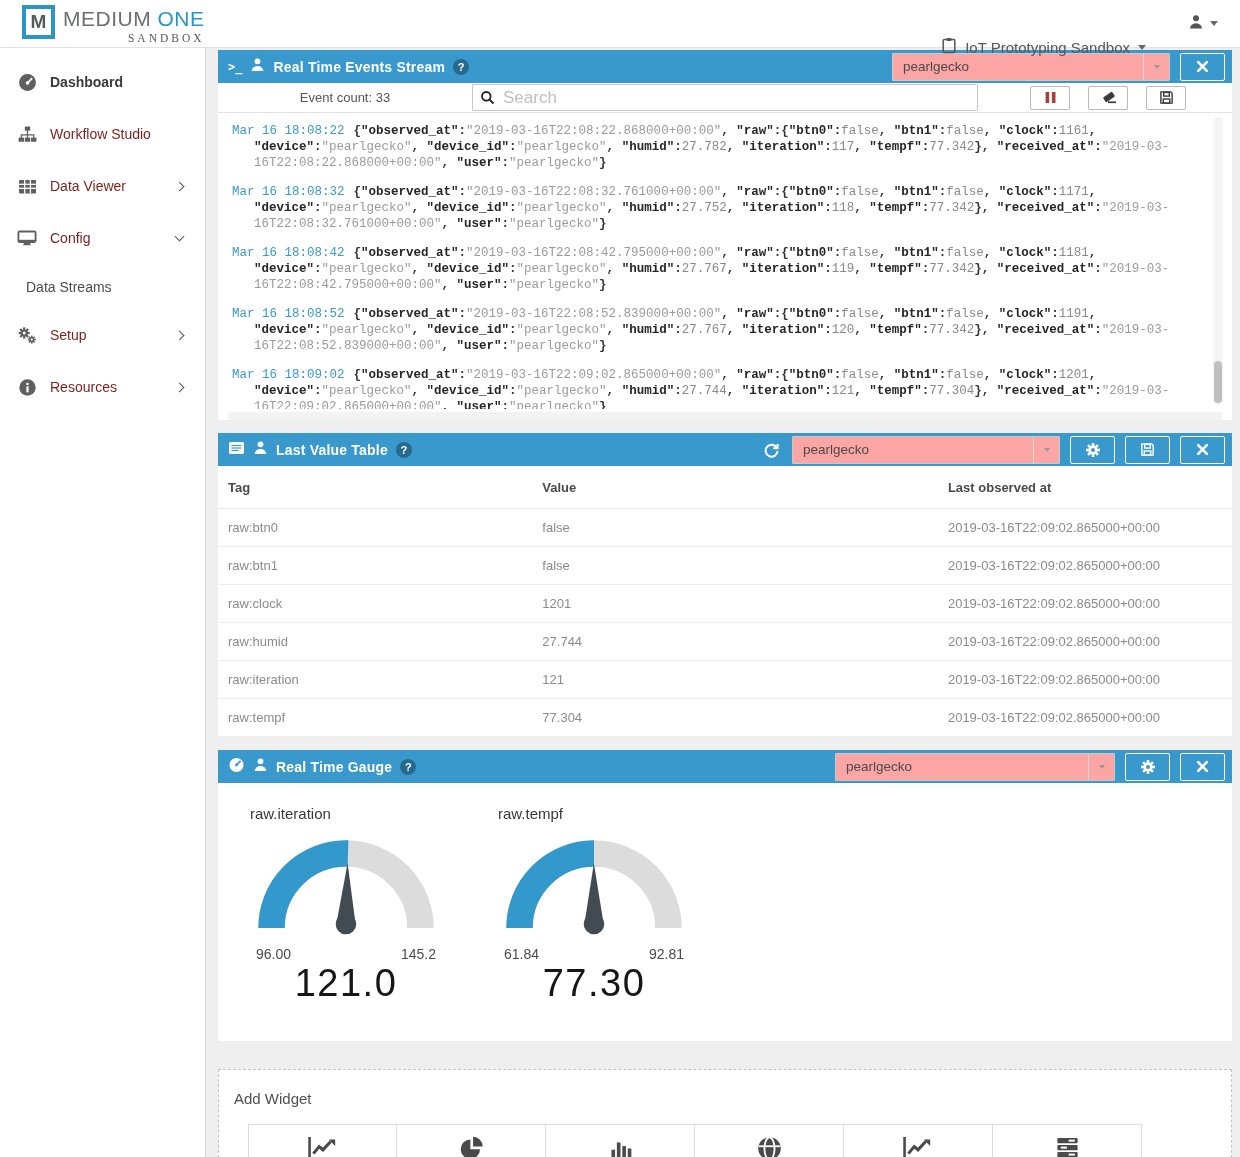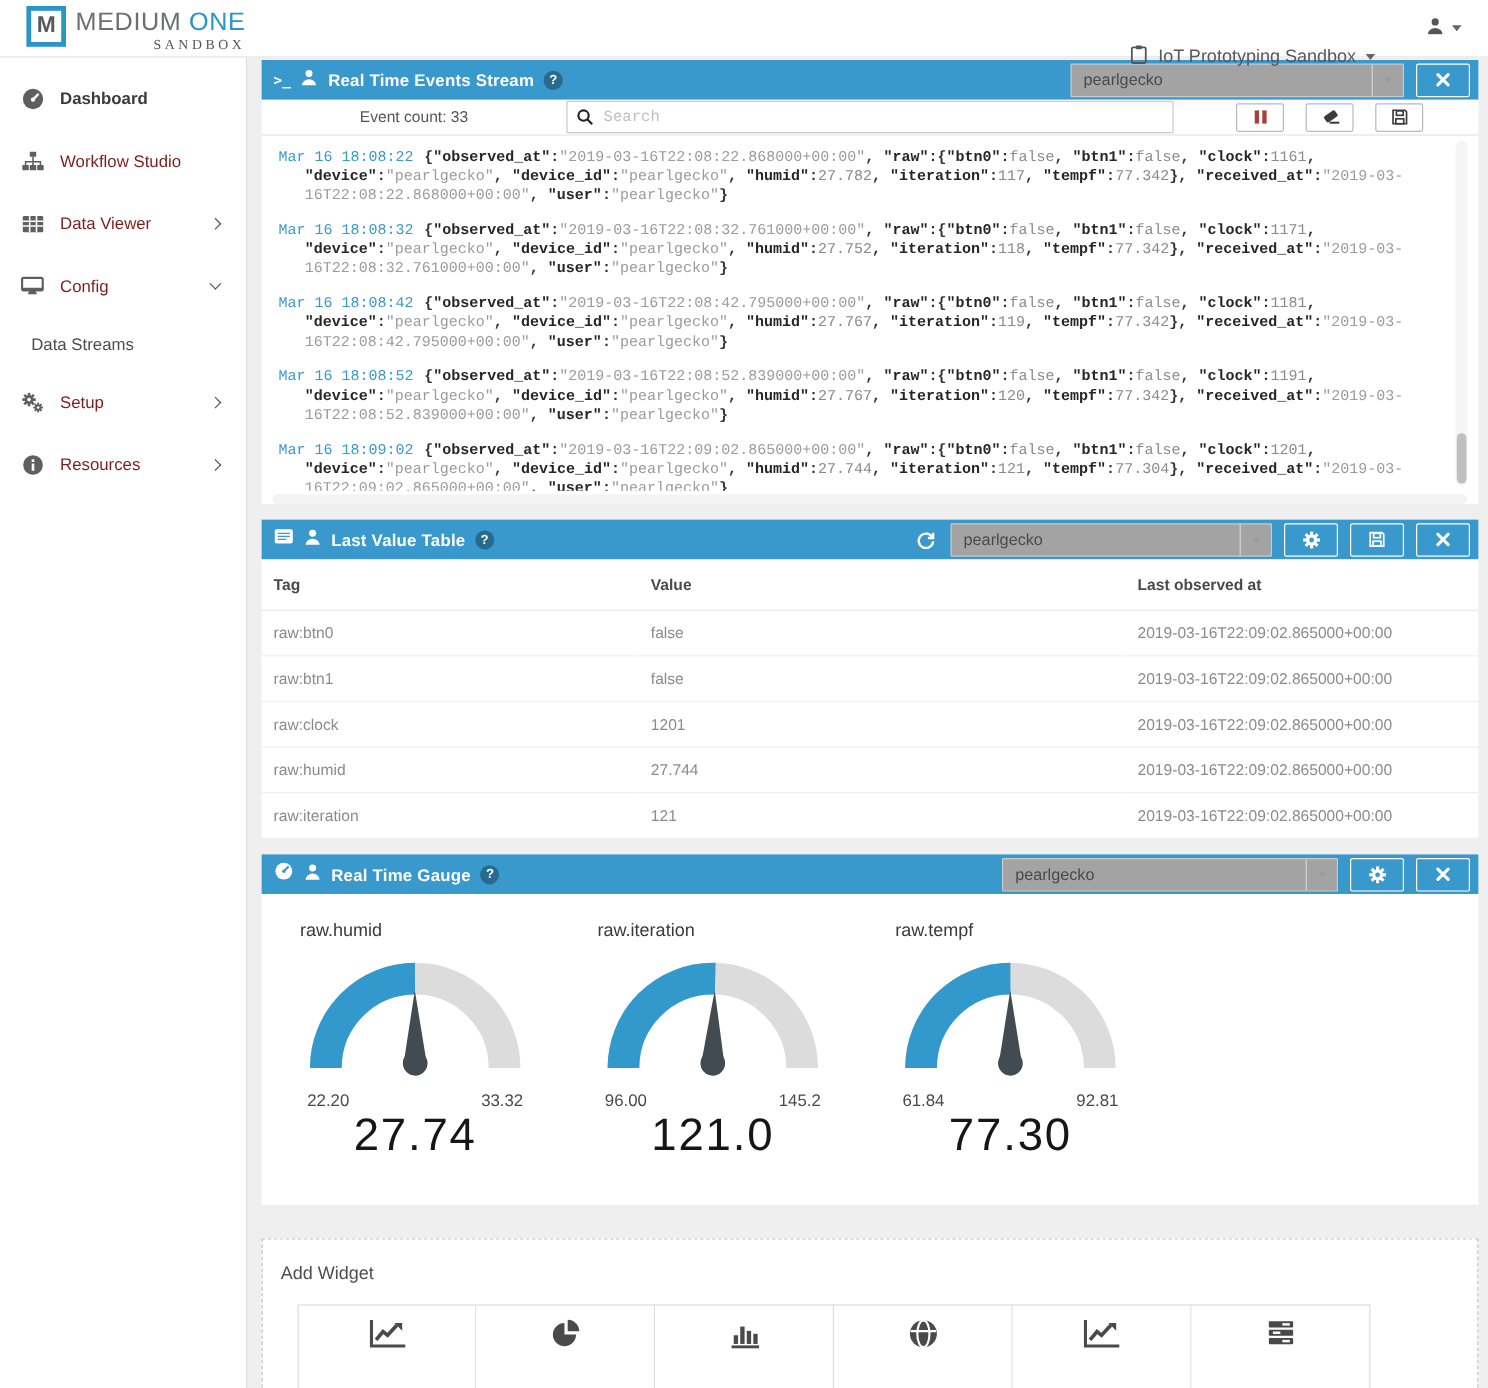--- a/index.html
+++ b/index.html
@@ -43,38 +43,38 @@
     padding:2px 8px 0 12px; overflow:hidden; }
   .card { background:#fff; margin-bottom:13px; }
 
   .widget-header { height:33px; background:#3a99cc; display:flex; align-items:center;
     padding:0 7px 0 10px; color:#fff; }
   .wh-left { display:flex; align-items:center; gap:8px; flex:1; min-width:0; }
   .widget-title { font-size:14px; font-weight:600; letter-spacing:0.2px; }
   .term-icon { font-family:"DejaVu Sans Mono",monospace; font-weight:bold; font-size:12px; letter-spacing:0; }
   .help-icon { width:16px; height:16px; border-radius:50%; background:rgba(0,0,0,0.3); color:#fff;
     font-size:11px; font-weight:bold; display:inline-flex; align-items:center; justify-content:center; }
-  .select { background:#a3a3a3; border:1px solid #c9c9c9; height:28px; display:flex; align-items:center;
+  .select { background:#fca5a5; border:1px solid #c9c9c9; height:28px; display:flex; align-items:center;
     border-radius:1px; cursor:pointer; }
   .select-value { flex:1; font-size:13.5px; color:#4a4a4a; padding-left:10px; }
   .select-caret { width:26px; height:100%; border-left:1px solid #d5d5d5; display:flex;
     align-items:center; justify-content:center; }
   .select-caret .tri { border-top-color:#999; border-left-width:3.5px; border-right-width:3.5px; border-top-width:4.5px; }
   .hbtn { width:45px; height:28px; background:#3a99cc; border:1.5px solid #fff; border-radius:2px;
     display:flex; align-items:center; justify-content:center; cursor:pointer; margin-left:10px; }
   .refresh-btn { background:none; border:none; cursor:pointer; margin-right:12px; display:flex; align-items:center; }
 
   
   .toolbar { height:30px; display:flex; align-items:center; border-bottom:1px solid #e3e3e3;
     padding-right:46px; }
   .event-count { width:254px; text-align:center; font-size:13px; color:#555; }
   .search-box { flex:1; position:relative; margin-right:52px; }
   .search-box svg { position:absolute; left:8px; top:6px; }
   .search-input { width:100%; height:27px; border:1px solid #c9c9c9; border-radius:1px;
-    padding:0 8px 0 30px; font-size:13px; color:#ef4444; font-family:Liberation Mono, monospace; }
+    padding:0 8px 0 30px; font-size:17px; color:#ef4444; font-family:Liberation Sans, sans-serif; }
   .search-input::placeholder { color:#c0c0c0; }
   .tb-btn { width:40px; height:24px; background:#fff; border:1px solid #b9b9b9; border-radius:2px;
     display:flex; align-items:center; justify-content:center; cursor:pointer; margin-left:18px; }
 
   
   .log-wrap { position:relative; }
   .log { height:296px; overflow:hidden; padding:10px 30px 4px 14px;
     font-family:Liberation Mono, monospace; font-size:12.5px; line-height:16px; }
   .log-entry { padding-left:22px; text-indent:-22px; margin-bottom:13px; word-break:break-word; }
   .log-entry .t { color:#3a99cc; margin-right:9px; }
@@ -397,20 +397,25 @@
             <tr>
               <td>raw:humid</td>
               <td>27.744</td>
               <td>2019-03-16T22:09:02.865000+00:00</td>
             </tr>
             <tr>
               <td>raw:iteration</td>
               <td>121</td>
               <td>2019-03-16T22:09:02.865000+00:00</td>
             </tr>
+            <tr>
+              <td>raw:tempf</td>
+              <td>77.304</td>
+              <td>2019-03-16T22:09:02.865000+00:00</td>
+            </tr>
           </tbody>
       </table>
     </section>
 
     <section class="card">
       <div class="widget-header">
         <div class="wh-left">
           <span><svg width="17" height="16" viewBox="0 0 17 16">
                 <circle cx="8.5" cy="8" r="7" fill="#fff"></circle>
                 <line x1="8.5" y1="8" x2="12.6" y2="3.9" stroke="#3a99cc" stroke-width="1.8"></line>
@@ -444,31 +449,20 @@
         <button class="hbtn">
             <svg width="13" height="13" viewBox="0 0 13 13">
               <g stroke="#fff" stroke-width="2.6" stroke-linecap="round">
                 <line x1="2.2" y1="2.2" x2="10.8" y2="10.8"></line>
                 <line x1="10.8" y1="2.2" x2="2.2" y2="10.8"></line>
               </g>
             </svg>
           </button>
       </div>
       <div class="gauges" id="gauges">
-          <div class="gauge-block"><div class="gauge-label">raw.humid</div><svg viewBox="0 0 200 112" width="196">
-              <path d="M24,100 A76,76 0 0 1 176,100" stroke="#dcdcdc" stroke-width="27" fill="none"></path>
-              <path d="M24,100 A76,76 0 0 1 176,100" stroke="#3399cc" stroke-width="27" fill="none" stroke-dasharray="119.0 999"></path>
-              <g transform="rotate(-0.3 100 96)" fill="#424a52">
-                <path d="M100,34 L109.5,94 L90.5,94 Z"></path>
-                <circle cx="100" cy="96" r="10.5"></circle>
-              </g>
-            </svg><div class="gauge-minmax">
-              <span>22.20</span>
-              <span>33.32</span>
-            </div><div class="gauge-value">27.74</div></div>
           <div class="gauge-block"><div class="gauge-label">raw.iteration</div><svg viewBox="0 0 200 112" width="196">
               <path d="M24,100 A76,76 0 0 1 176,100" stroke="#dcdcdc" stroke-width="27" fill="none"></path>
               <path d="M24,100 A76,76 0 0 1 176,100" stroke="#3399cc" stroke-width="27" fill="none" stroke-dasharray="121.3 999"></path>
               <g transform="rotate(1.5 100 96)" fill="#424a52">
                 <path d="M100,34 L109.5,94 L90.5,94 Z"></path>
                 <circle cx="100" cy="96" r="10.5"></circle>
               </g>
             </svg><div class="gauge-minmax">
               <span>96.00</span>
               <span>145.2</span>

